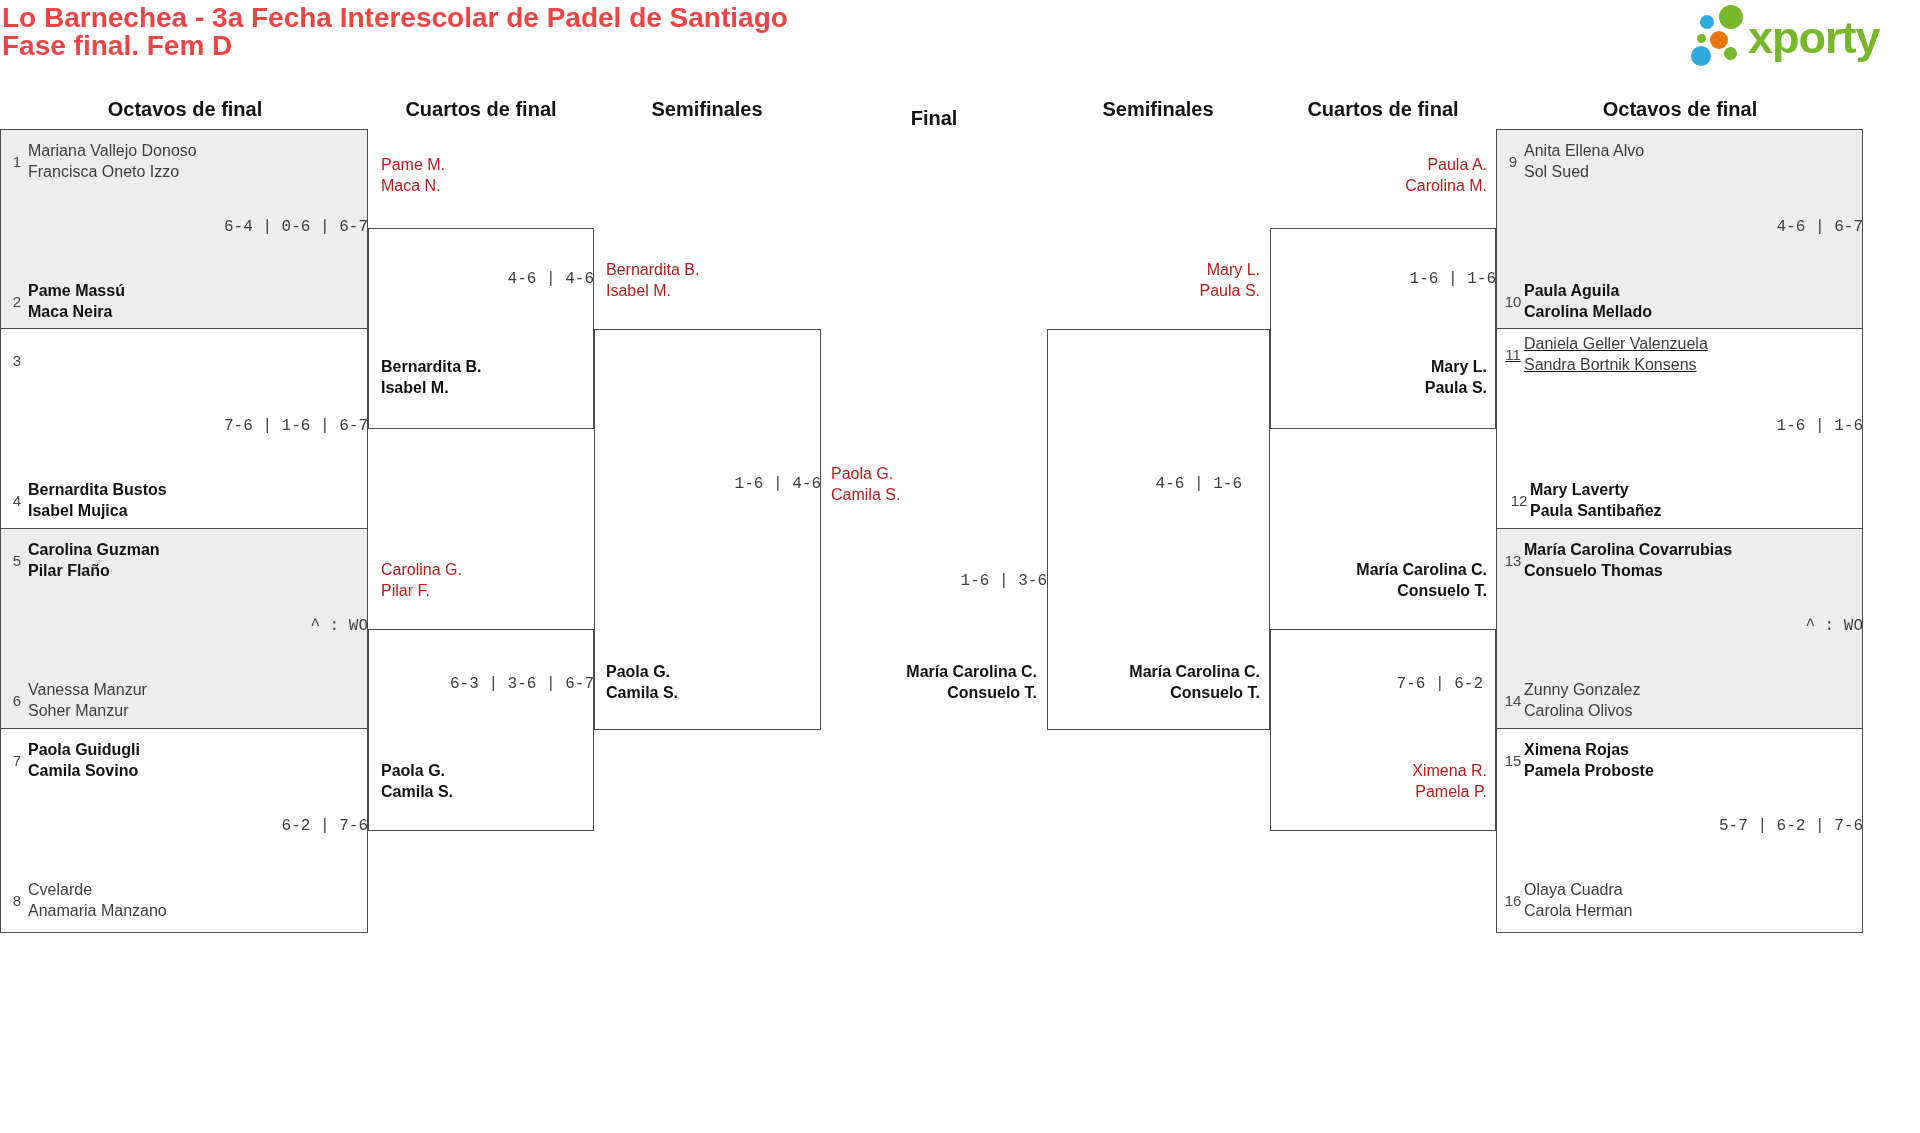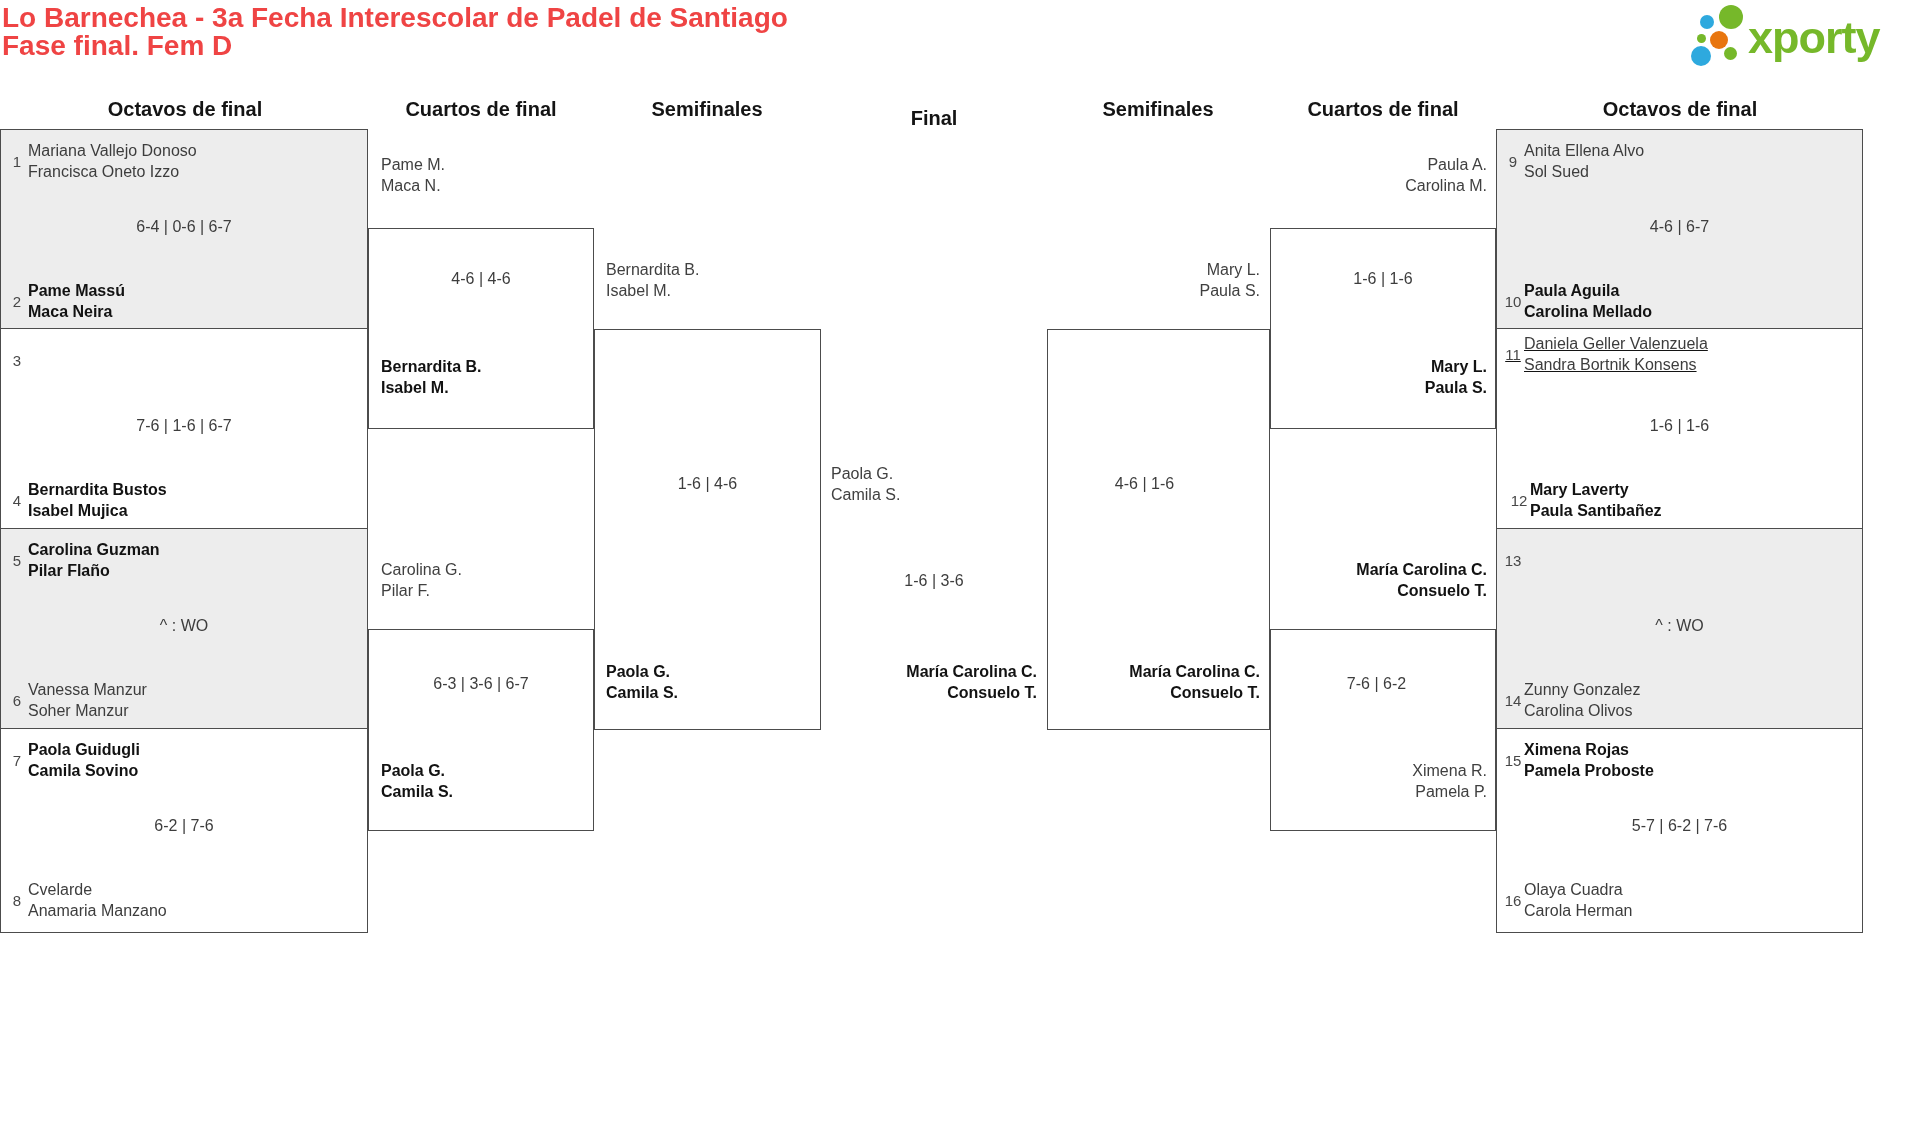--- a/index.html
+++ b/index.html
@@ -10,24 +10,24 @@
   .title{position:absolute;left:2px;font-size:28px;font-weight:700;color:#ef4444;white-space:nowrap;}
   .title.l1{top:2px;}
   .title.l2{top:30px;}
   .round-header{position:absolute;top:98px;transform:translateX(-50%);font-size:20px;font-weight:600;color:#141414;white-space:nowrap;}
   .box{position:absolute;border:1px solid #4c4c4c;background:#ffffff;box-sizing:border-box;}
   .box.gray{background:#ededed;}
   .team-row{position:absolute;display:flex;align-items:center;height:44px;}
   .seed{width:22px;flex:none;font-size:15px;color:#474747;text-align:center;}
   .names{font-size:16px;line-height:21px;color:#3d3d3d;white-space:nowrap;}
   .bold .names, .names.bold{font-weight:700;color:#121212;}
-  .pair{position:absolute;font-size:16px;line-height:21px;color:#404040;white-space:nowrap;}
+  .pair{position:absolute;font-size:16px;line-height:21px;color:#b91c1c;white-space:nowrap;}
   .pair.bold{font-weight:700;color:#121212;}
   .pair.right{text-align:right;}
-  .score{position:absolute;text-align:center;font-size:16px;color:#3d3d3d;white-space:nowrap;}
+  .score{position:absolute;text-align:right;font-size:16px;color:#3d3d3d;white-space:nowrap;font-family:Liberation Mono, monospace;}
   .dot{position:absolute;border-radius:50%;}
   .logo-text{position:absolute;left:1748px;top:12px;font-size:45px;font-weight:800;color:#76b82a;letter-spacing:-1px;}
 </style>
 </head>
 <body>
 
 <div class="title l1">Lo Barnechea - 3a Fecha Interescolar de Padel de Santiago</div>
 <div class="title l2">Fase final. Fem D</div>
 
 <div>
@@ -152,20 +152,24 @@
 <div class="team-row bold" style="left:1502px;top:478px;margin-left:6px;">
   <span class="seed">12</span>
   <div class="names">
       <div>Mary Laverty</div>
       <div>Paula Santibañez</div>
     </div>
 </div>
 
 <div class="team-row bold" style="left:1502px;top:538px;">
   <span class="seed">13</span>
+  <div class="names">
+      <div>María Carolina Covarrubias</div>
+      <div>Consuelo Thomas</div>
+    </div>
 </div>
 <div class="score" style="left:1496px;top:617px;width:367px;">^ : WO</div>
 <div class="team-row" style="left:1502px;top:678px;">
   <span class="seed">14</span>
   <div class="names">
       <div>Zunny Gonzalez</div>
       <div>Carolina Olivos</div>
     </div>
 </div>
 

